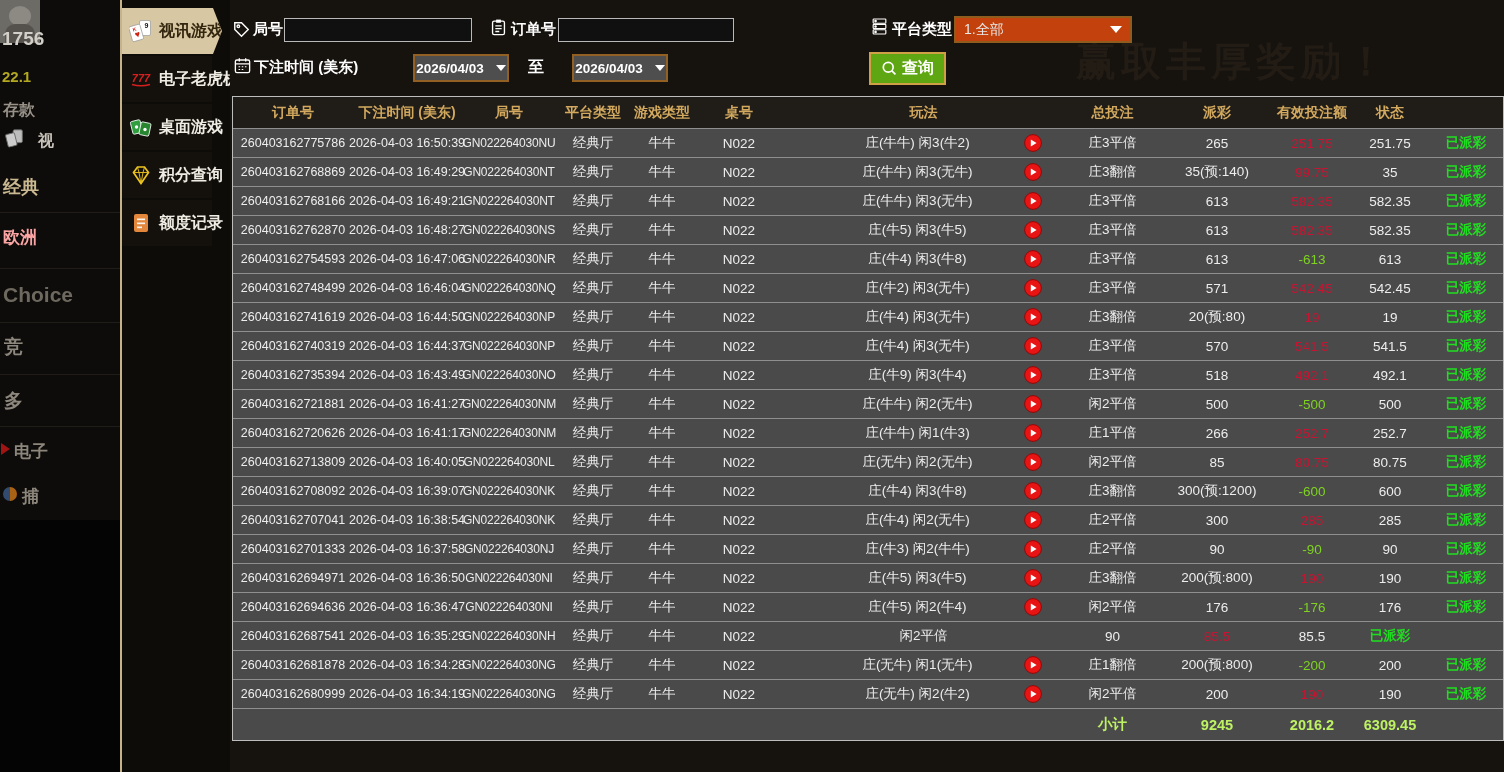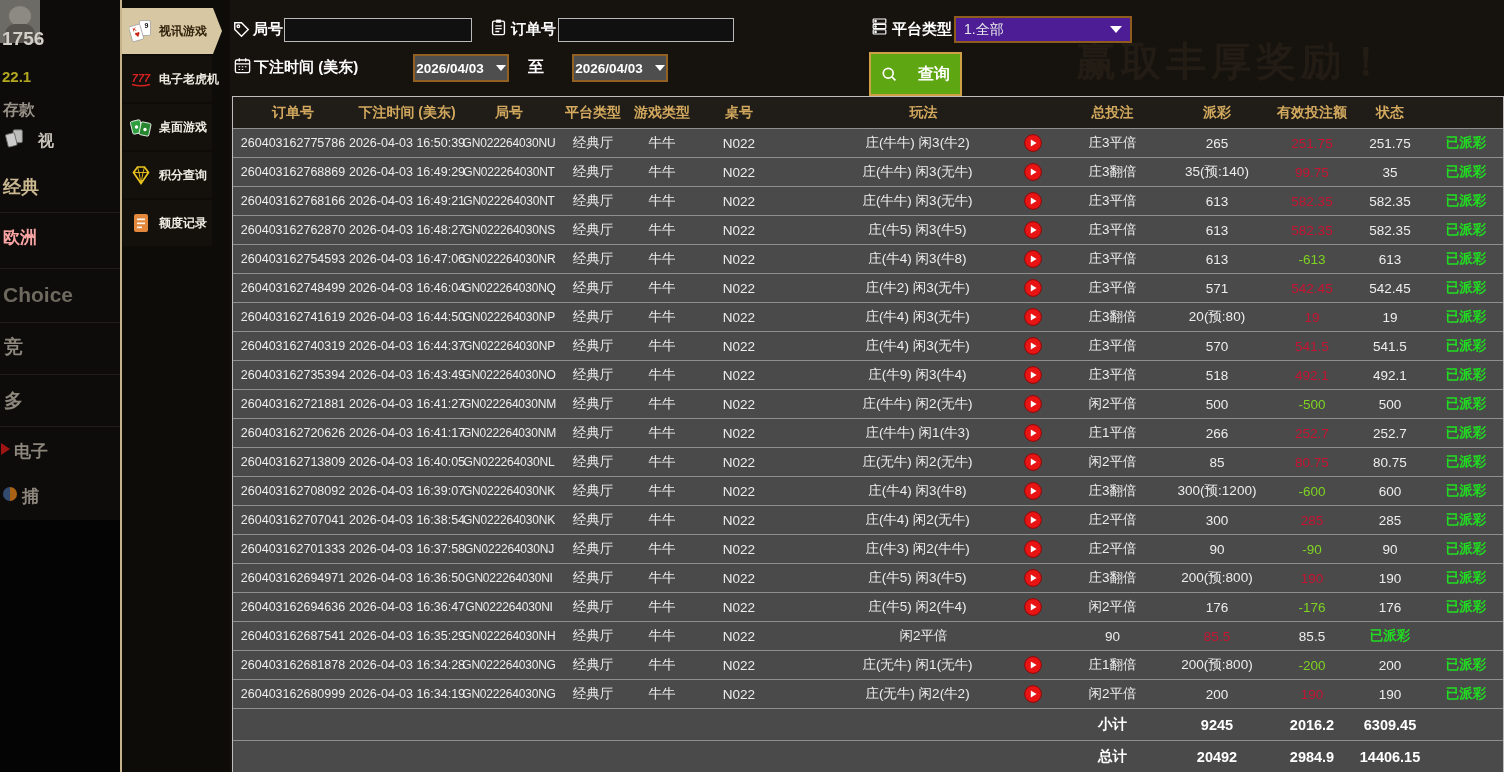--- a/index.html
+++ b/index.html
@@ -28,60 +28,60 @@
   .u-fish-ico { position:absolute; left:3px; top:487px; width:14px; height:14px; border-radius:50%;
                 background:conic-gradient(#d07818 0 50%, #3a5a88 50% 100%); opacity:.8; }
   .u-sep { position:absolute; left:0; width:120px; height:1px; background:#201d18; }
   .u-black { position:absolute; left:0; top:520px; width:120px; height:252px; background:#050404; }
 
   
   .menubar { position:absolute; left:120px; top:0; width:110px; height:772px; background:#0e0c09; border-left:2px solid #c6b38c; }
   .mi { position:relative; width:90px; height:46px; margin-top:2px; background:#14110c; display:flex; align-items:center; cursor:pointer; }
   .mi:first-child { margin-top:8px; }
   .mi .ic { width:24px; height:24px; margin-left:7px; flex:0 0 24px; }
-  .mi .ml { margin-left:6px; font-size:12px; font-weight:bold; color:#efece4; white-space:nowrap; }
+  .mi .ml { margin-left:6px; font-size:16px; font-weight:bold; color:#efece4; white-space:nowrap; }
   .mi.active { width:100px; background:#d8c7a3;
                clip-path:polygon(0 0, calc(100% - 9px) 0, 100% 50%, calc(100% - 9px) 100%, 0 100%); }
   .mi.active .ml { color:#33260e; }
 
   
   .main { position:absolute; left:230px; top:0; width:1274px; height:772px; background:#16120e; }
   .banner { position:absolute; left:846px; top:34px; font-size:40px; font-weight:900; color:#221c15; letter-spacing:5px; white-space:nowrap; }
 
   
   .flabel { position:absolute; font-size:15px; font-weight:bold; color:#ffffff; white-space:nowrap; }
   .ficon { position:absolute; width:19px; height:19px; }
   .tinput { position:absolute; height:24px; background:#111010; border:1px solid #b9b9b9; color:#e8e8e8; font-size:13px; padding:0 5px; outline:none; }
-  .dselect { position:absolute; height:27px; background:#4c1d95; border:2px solid #8f5c1e; color:#e9e9e9; font-size:14px;
+  .dselect { position:absolute; height:27px; background:#c2410c; border:2px solid #8f5c1e; color:#e9e9e9; font-size:14px;
              display:flex; align-items:center; padding:0 8px; cursor:pointer; }
   .dselect .caret { margin-left:auto; width:0; height:0; border-left:6px solid transparent; border-right:6px solid transparent; border-top:7px solid #fff; }
   .datebox { position:absolute; height:28px; background:#4e4e4e; border:2px solid #936023; color:#fff; font-size:13.5px; font-weight:bold;
              display:flex; align-items:center; justify-content:center; gap:12px; cursor:pointer; }
   .datebox .caret { width:0; height:0; border-left:5px solid transparent; border-right:5px solid transparent; border-top:6px solid #fff; }
-  .searchbtn { position:absolute; left:639px; top:52px; height:44px; padding:0 10px; background:#5ea612; border:2px solid #cfa045;
-               color:#fff; font-size:16px; font-weight:bold; display:flex; align-items:center; gap:20px; cursor:pointer; }
+  .searchbtn { position:absolute; left:639px; top:52px; height:33px; padding:0 10px; background:#5ea612; border:2px solid #cfa045;
+               color:#fff; font-size:16px; font-weight:bold; display:flex; align-items:center; gap:4px; cursor:pointer; }
 
   
   .table { position:absolute; left:2px; top:96px; width:1272px; border:1px solid #bdbdbd; background:#4a4a4a; }
   .tr { display:grid; grid-template-columns:120px 108px 96px 72px 66px 88px 281px 97px 112px 78px 78px 1fr; align-items:stretch; }
   .thead { height:31px; background:#201c17; }
   .thead .th { display:flex; align-items:center; justify-content:center; font-size:14px; font-weight:bold; color:#d2a95e; white-space:nowrap; }
   .row { height:29px; background:#4a4a4a; border-top:1px solid #8f8f8f; }
   .td { display:flex; align-items:center; justify-content:center; color:#ededed; font-size:13.5px; white-space:nowrap; }
   .td.order { font-size:12.5px; }
   .td.time  { font-size:12.5px; }
   .td.round { font-size:12px; letter-spacing:-.2px; }
   .td.result { justify-content:flex-start; }
   .td.result .rtext { flex:1; text-align:center; padding-left:28px; font-size:13.5px; }
   .playbtn { width:18px; height:18px; margin-right:22px; border:none; background:transparent; padding:0; cursor:pointer; flex:0 0 18px; }
   .pay.win { color:#c81432; }
   .pay.loss { color:#7ed321; }
   .status { color:#21dd21; font-weight:bold; font-size:13.5px; }
   .foot { height:32px; background:#4a4a4a; border-top:1px solid #8f8f8f; }
-  .foot .td { color:#ffffff; font-weight:bold; font-size:14.5px;text-align:center; }
+  .foot .td { color:#bef264; font-weight:bold; font-size:14.5px;text-align:center; }
   .foot .flab { grid-column:8; }
   .foot .fbet { grid-column:9; }
   .foot .fpay { grid-column:10; }
   .foot .fvalid { grid-column:11; }
 </style>
 </head>
 <body>
 
 <div class="app">
 
@@ -688,22 +688,16 @@
     <div class="td status">已派彩</div>
   </div>
 
   <div class="tr foot">
     <div class="td flab">小计</div>
     <div class="td fbet">9245</div>
     <div class="td fpay">2016.2</div>
     <div class="td fvalid">6309.45</div>
   </div>
 
-  <div class="tr foot">
-    <div class="td flab">总计</div>
-    <div class="td fbet">20492</div>
-    <div class="td fpay">2984.9</div>
-    <div class="td fvalid">14406.15</div>
-  </div>
 </div>
     </div>
   </div>
 </div>
 
 </body></html>

